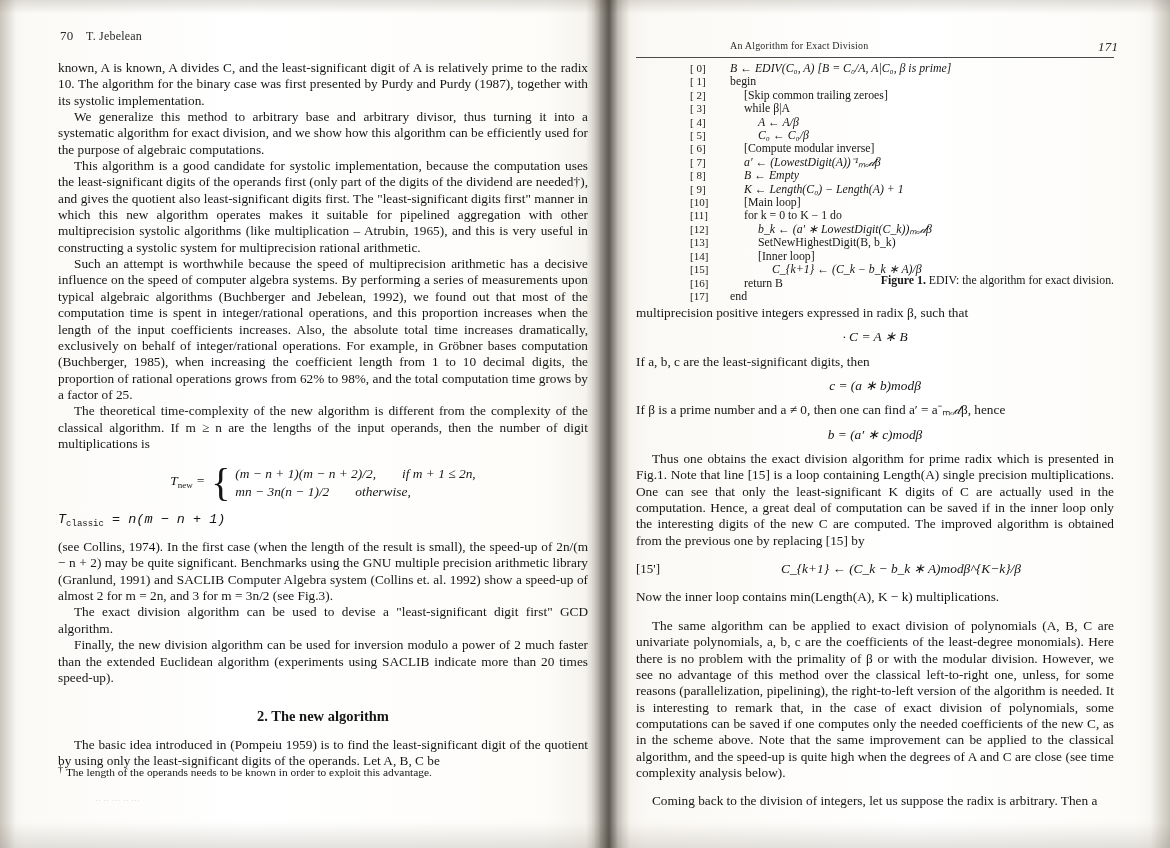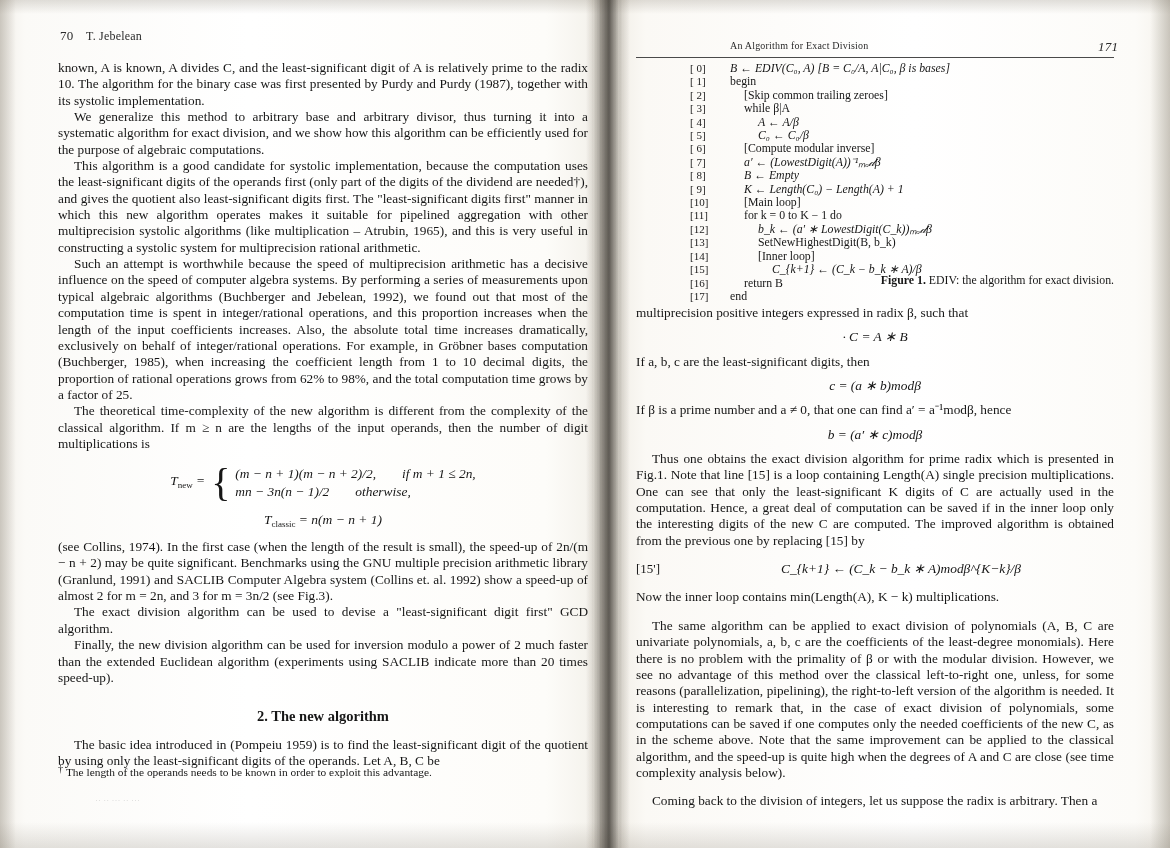--- a/index.html
+++ b/index.html
@@ -112,23 +112,23 @@
     width: 478px;
   }
   .col p {
     margin: 0 0 0 0;
     text-indent: 16px;
   }
   .col p.noindent { text-indent: 0; }
   .col p + p { margin-top: 0; }
 
   .eq {
-    text-align: center;
+    text-align: left;
     margin: 7px 0 7px 0;
-    font-family: Liberation Serif, serif;
+    font-family: Liberation Mono, monospace;
     font-style: italic;
     font-size: 13.5px;
   }
   i.math { font-style: italic; }
   .sub { font-size: 9px; vertical-align: -0.28em; font-style: normal; margin-top: 20px; }
 
   
   .braceeq {
     display: flex;
     justify-content: center;
@@ -327,21 +327,21 @@
 
   <div class="runhead right-title">An Algorithm for Exact Division</div>
   <div class="runhead right-folio">171</div>
   <div class="rule-right"></div>
 
   <div class="algo">
     <table>
       <tbody>
           <tr>
         <td class="num">[ 0]</td>
-        <td class="code ital">B ← EDIV(C₀, A)  [B = C₀/A,  A|C₀, β is bases]</td>
+        <td class="code ital">B ← EDIV(C₀, A)  [B = C₀/A,  A|C₀, β is prime]</td>
       </tr>
       <tr>
         <td class="num">[ 1]</td>
         <td class="code mono">begin</td>
       </tr>
       <tr>
         <td class="num">[ 2]</td>
         <td class="code" style="padding-left:14px">[Skip common trailing zeroes]</td>
       </tr>
       <tr>
@@ -415,21 +415,21 @@
 
   <div class="col rightcol">
     <p class="noindent">multiprecision positive integers expressed in radix β, such that</p>
 
     <div class="rightblock-eq">· C = A ∗ B</div>
 
     <p class="noindent">If a, b, c are the least-significant digits, then</p>
 
     <div class="rightblock-eq">c = (a ∗ b)modβ</div>
 
-    <p class="noindent">If β is a prime number and a ≠ 0, that one can find a′ = a⁻¹modβ, hence</p>
+    <p class="noindent">If β is a prime number and a ≠ 0, then one can find a′ = a⁻ₘₒ𝒹β, hence</p>
 
     <div class="rightblock-eq">b = (a′ ∗ c)modβ</div>
 
     <p style="margin-top:8px">Thus one obtains the exact division algorithm for prime radix which is presented in Fig.1. Note that line [15] is a loop containing Length(A) single precision multiplications. One can see that only the least-significant K digits of C are actually used in the computation. Hence, a great deal of computation can be saved if in the inner loop only the interesting digits of the new C are computed. The improved algorithm is obtained from the previous one by replacing [15] by</p>
 
     <div class="tagged-eq">
       <span class="tag">[15']</span>
       <span class="body">C_{k+1} ← (C_k − b_k ∗ A)modβ^{K−k}/β</span>
     </div>
 

